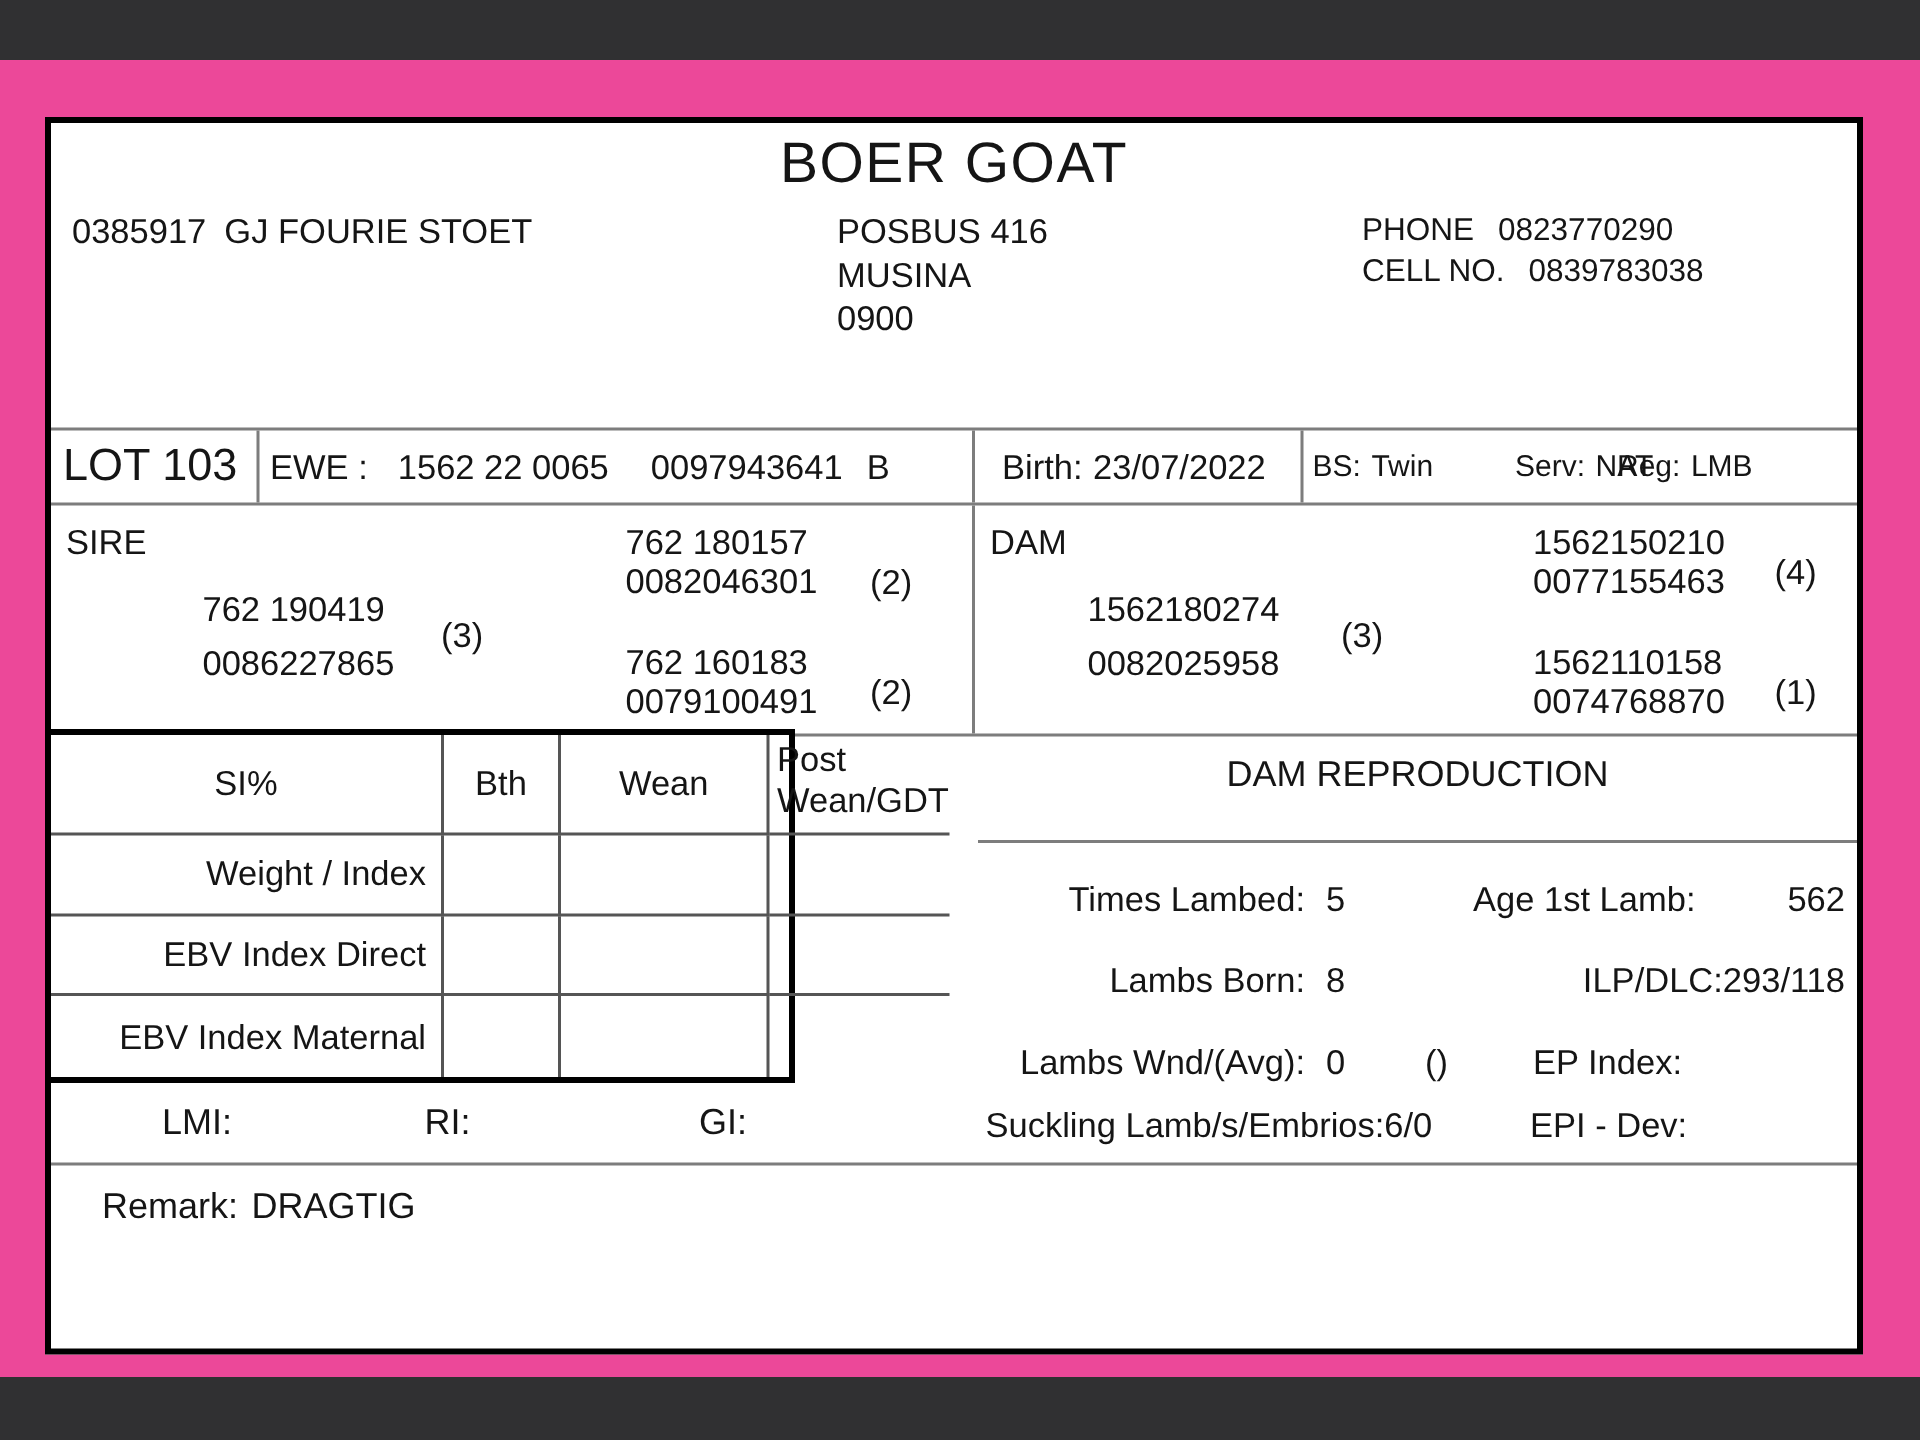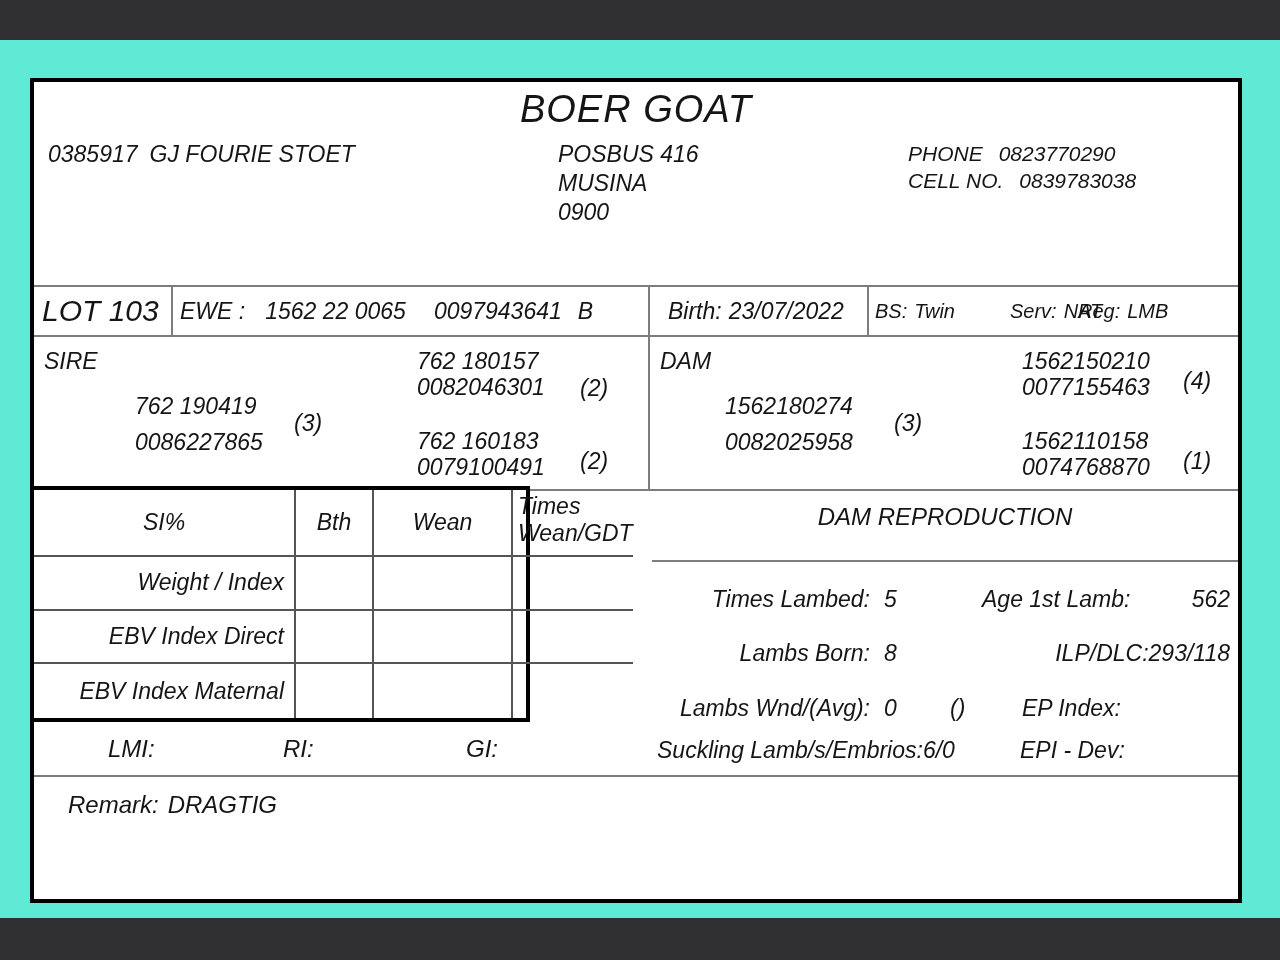--- a/index.html
+++ b/index.html
@@ -1,18 +1,18 @@
 <!DOCTYPE html>
 <html><head>
 <meta charset="utf-8">
 <style>
   html,body{margin:0;padding:0;}
   body{width:1280px;height:960px;font-family:"Liberation Sans",sans-serif;color:#151515;}
   .backdrop{position:relative;width:1280px;height:960px;background:#303032;overflow:hidden;}
-  .paper{position:absolute;left:0;top:40px;width:1280px;height:878px;background:#5eead4;font-style:italic;}
+  .paper{position:absolute;left:0;top:40px;width:1280px;height:878px;background:#ec4899;}
   .card{position:absolute;left:30px;top:38px;width:1204px;height:817px;border:4px solid #000;background:#fff;}
 
   
   .hline{position:absolute;left:0;right:0;height:2px;background:#7d7d7d;}
   .vline{position:absolute;width:2px;background:#7d7d7d;}
 
   
   .title{position:absolute;left:0;right:0;top:6px;text-align:center;font-size:38px;letter-spacing:1px;}
   .breeder{position:absolute;left:14px;top:59px;font-size:23px;white-space:nowrap;}
   .breeder .num{margin-right:12px;}
@@ -157,21 +157,21 @@
         <span>0074768870</span>
       </div>
       <div class="ped-count" style="left:1149px;top:366px;">(1)</div>
 
       <div class="hline" style="top:407px;"></div>
 
       <div class="si-table">
         <div class="c cr cb hc">SI%</div>
         <div class="c cr cb hc">Bth</div>
         <div class="c cr cb hc">Wean</div>
-        <div class="c cb post-h">Times Wean/GDT</div>
+        <div class="c cb post-h">Post Wean/GDT</div>
 
         <div class="c cr cb lblc">Weight / Index</div>
         <div class="c cr cb"></div>
         <div class="c cr cb"></div>
         <div class="c cb"></div>
 
         <div class="c cr cb lblc">EBV Index Direct</div>
         <div class="c cr cb"></div>
         <div class="c cr cb"></div>
         <div class="c cb"></div>

